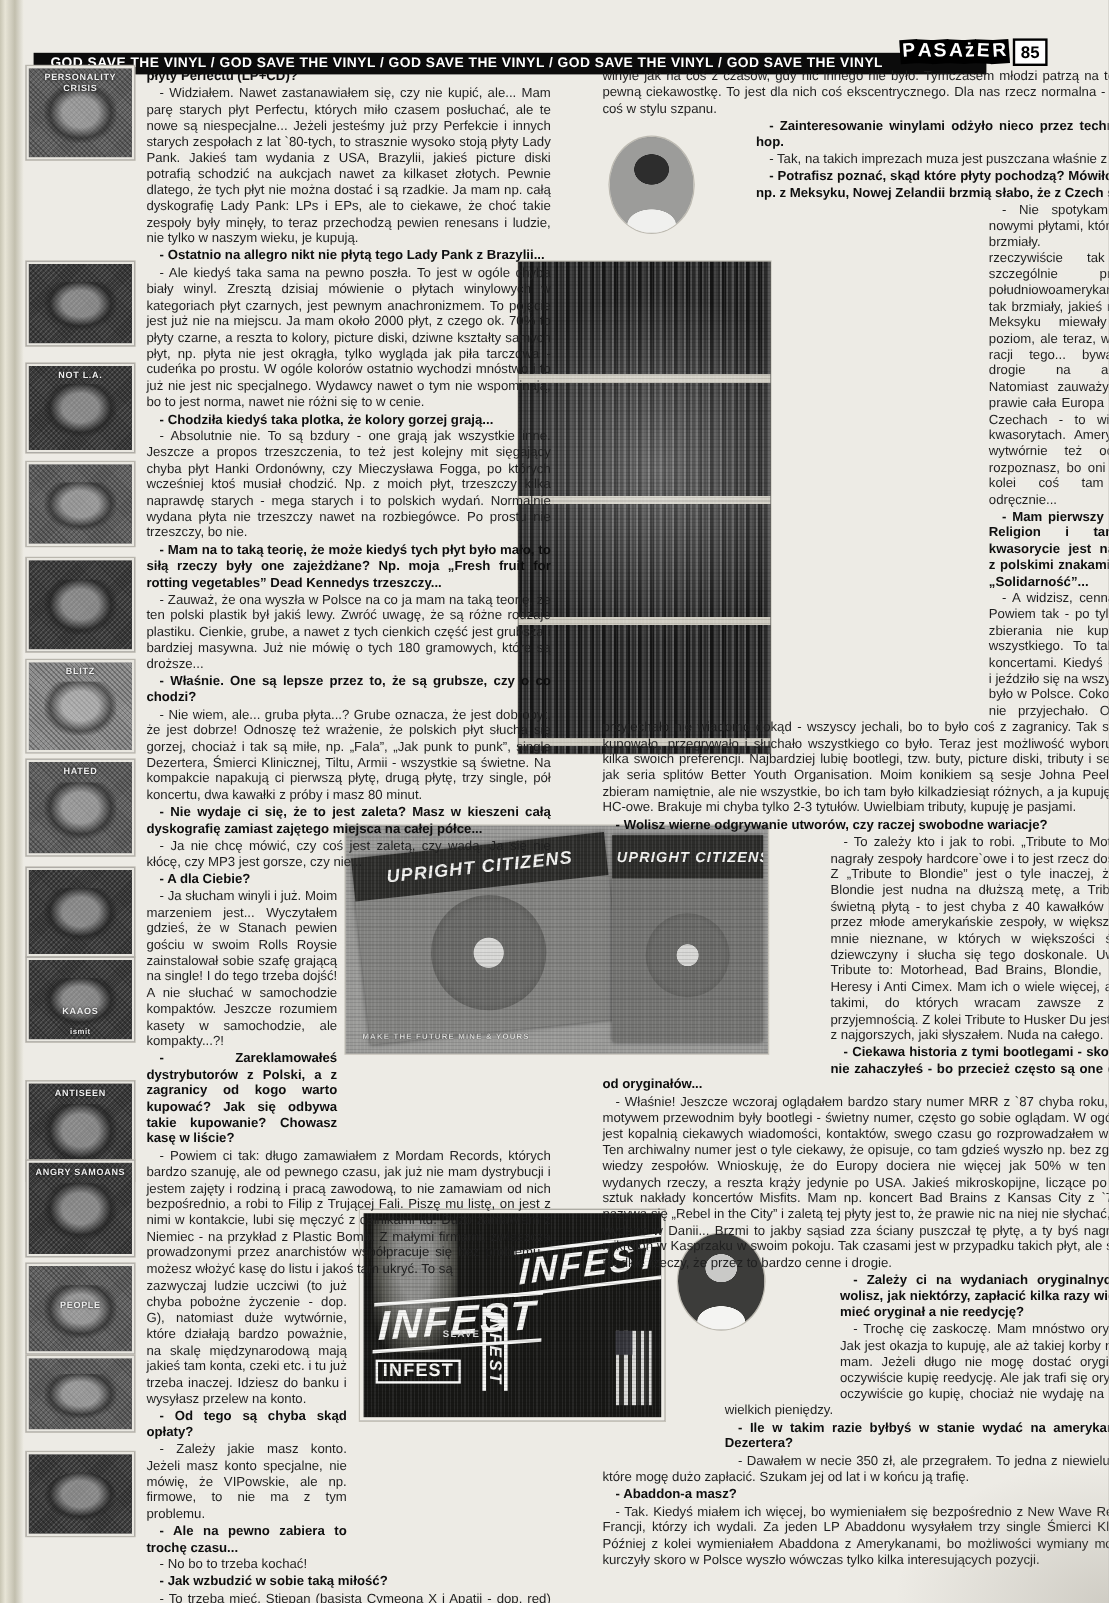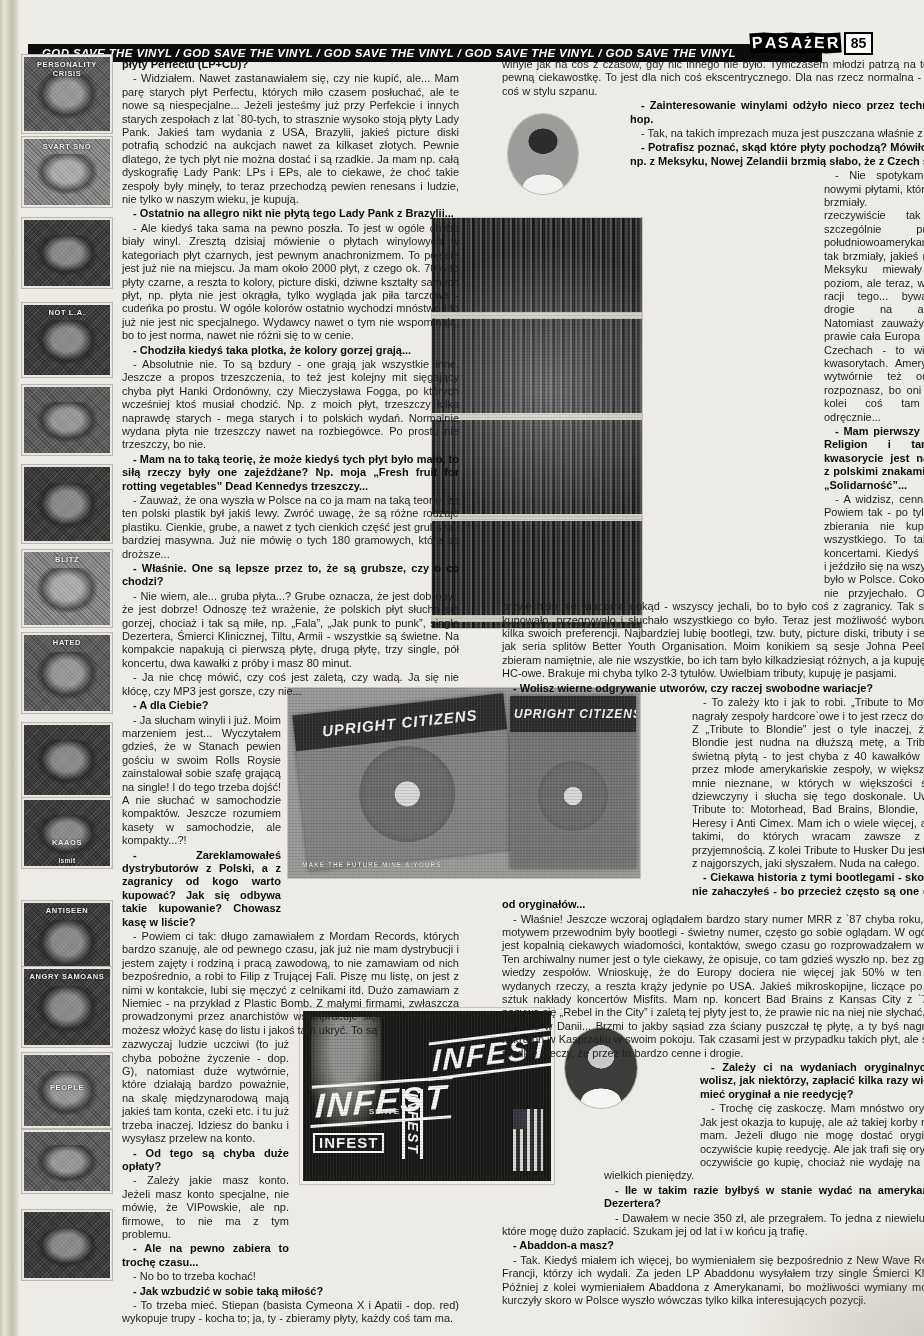--- a/index.html
+++ b/index.html
@@ -5,21 +5,21 @@
   html,body{margin:0;padding:0;background:#b9b6ae;}
   .page{position:relative;width:924px;height:1336px;background:#edebe5;overflow:hidden;
         font-family:"Liberation Sans",sans-serif;color:#1f1f1f;}
   .page::after{content:"";position:absolute;right:0;bottom:0;width:180px;height:120px;
         background:radial-gradient(ellipse at 100% 100%, rgba(120,115,100,.25), transparent 70%);pointer-events:none;}
   .spine{position:absolute;left:0;top:0;width:20px;height:1336px;
         background:linear-gradient(90deg,#c9c6b4 0,#e7e4d6 22%,#d2cfc0 45%,#c2bfae 62%,#efede6 100%);}
   
   .hbar{position:absolute;left:28px;top:44px;width:794px;height:18px;background:#0c0c0c;
         display:flex;align-items:center;}
-  .hbar span{color:#fff;font-weight:bold;font-style:italic;font-size:11.5px;letter-spacing:.4px;
+  .hbar span{color:#fff;font-weight:bold;font-size:11.5px;letter-spacing:.4px;
         white-space:nowrap;padding-left:14px;}
   .logo{position:absolute;left:752px;top:32px;display:flex;align-items:center;z-index:5;}
   .logo .tile{background:#000;color:#fff;font-weight:bold;font-size:16px;padding:2px 2px;
         margin-left:-2px;transform:rotate(-4deg);line-height:1;}
   .logo .tile:nth-child(even){transform:rotate(3deg);}
   .logo .pnum{background:#fff;border:2px solid #000;color:#000;font-weight:bold;font-size:14px;
         padding:1px 5px;margin-left:3px;line-height:1.2;}
   
   .thumb{position:absolute;left:22px;width:90px;border:2px solid #e9e7e0;box-sizing:border-box;
         box-shadow:0 0 0 1px #b9b6ad;overflow:hidden;}
@@ -109,25 +109,20 @@
     <span class="tile">E</span>
     <span class="tile">R</span>
     <span class="pnum">85</span>
   </div>
 
   <div class="thumb t-mid" style="top:55px;height:78px;">
       <div class="ht"></div>
       <div class="blob"></div>
       <span class="tlab">PERSONALITY CRISIS</span>
     </div>
-  <div class="thumb t-light" style="top:137px;height:70px;">
-      <div class="ht"></div>
-      <div class="blob"></div>
-      <span class="tlab">SVART SNÖ</span>
-    </div>
   <div class="thumb t-dark" style="top:218px;height:70px;">
       <div class="ht"></div>
       <div class="blob"></div>
       <span class="tlab"></span>
     </div>
   <div class="thumb t-dark" style="top:303px;height:74px;">
       <div class="ht"></div>
       <div class="blob"></div>
       <span class="tlab">NOT L.A.</span>
     </div>
@@ -224,29 +219,30 @@
     <p class="q cont">płyty Perfectu (LP+CD)?</p>
     <p class="a">- Widziałem. Nawet zastanawiałem się, czy nie kupić, ale... Mam parę starych płyt Perfectu, których miło czasem posłuchać, ale te nowe są niespecjalne... Jeżeli jesteśmy już przy Perfekcie i innych starych zespołach z lat `80-tych, to strasznie wysoko stoją płyty Lady Pank. Jakieś tam wydania z USA, Brazylii, jakieś picture diski potrafią schodzić na aukcjach nawet za kilkaset złotych. Pewnie dlatego, że tych płyt nie można dostać i są rzadkie. Ja mam np. całą dyskografię Lady Pank: LPs i EPs, ale to ciekawe, że choć takie zespoły były minęły, to teraz przechodzą pewien renesans i ludzie, nie tylko w naszym wieku, je kupują.</p>
     <p class="q">- Ostatnio na allegro nikt nie płytą tego Lady Pank z Brazylii...</p>
     <p class="a">- Ale kiedyś taka sama na pewno poszła. To jest w ogóle chyba biały winyl. Zresztą dzisiaj mówienie o płytach winylowych w kategoriach płyt czarnych, jest pewnym anachronizmem. To pojęcie jest już nie na miejscu. Ja mam około 2000 płyt, z czego ok. 70% to płyty czarne, a reszta to kolory, picture diski, dziwne kształty samych płyt, np. płyta nie jest okrągła, tylko wygląda jak piła tarczowa - cudeńka po prostu. W ogóle kolorów ostatnio wychodzi mnóstwo i to już nie jest nic specjalnego. Wydawcy nawet o tym nie wspominają, bo to jest norma, nawet nie różni się to w cenie.</p>
     <p class="q">- Chodziła kiedyś taka plotka, że kolory gorzej grają...</p>
     <p class="a">- Absolutnie nie. To są bzdury - one grają jak wszystkie inne. Jeszcze a propos trzeszczenia, to też jest kolejny mit sięgający chyba płyt Hanki Ordonówny, czy Mieczysława Fogga, po których wcześniej ktoś musiał chodzić. Np. z moich płyt, trzeszczy kilka naprawdę starych - mega starych i to polskich wydań. Normalnie wydana płyta nie trzeszczy nawet na rozbiegówce. Po prostu nie trzeszczy, bo nie.</p>
     <p class="q">- Mam na to taką teorię, że może kiedyś tych płyt było mało, to siłą rzeczy były one zajeżdżane? Np. moja „Fresh fruit for rotting vegetables” Dead Kennedys trzeszczy...</p>
     <p class="a">- Zauważ, że ona wyszła w Polsce na co ja mam na taką teorię, że ten polski plastik był jakiś lewy. Zwróć uwagę, że są różne rodzaje plastiku. Cienkie, grube, a nawet z tych cienkich część jest grubsza i bardziej masywna. Już nie mówię o tych 180 gramowych, które są droższe...</p>
     <p class="q">- Właśnie. One są lepsze przez to, że są grubsze, czy o co chodzi?</p>
     <p class="a">- Nie wiem, ale... gruba płyta...? Grube oznacza, że jest dobrobyt, że jest dobrze! Odnoszę też wrażenie, że polskich płyt słucha się gorzej, chociaż i tak są miłe, np. „Fala”, „Jak punk to punk”, single Dezertera, Śmierci Klinicznej, Tiltu, Armii - wszystkie są świetne. Na kompakcie napakują ci pierwszą płytę, drugą płytę, trzy single, pół koncertu, dwa kawałki z próby i masz 80 minut.</p>
+    <p class="q">- Nie wydaje ci się, że to jest zaleta? Masz w kieszeni całą dyskografię zamiast zajętego miejsca na całej półce...</p>
     <p class="a">- Ja nie chcę mówić, czy coś jest zaletą, czy wadą. Ja się nie kłócę, czy MP3 jest gorsze, czy nie...</p>
     <p class="q">- A dla Ciebie?</p>
     <span class="flt-r" style="width:172px;height:192px;"></span>
     <p class="a">- Ja słucham winyli i już. Moim marzeniem jest... Wyczytałem gdzieś, że w Stanach pewien gościu w swoim Rolls Roysie zainstalował sobie szafę grającą na single! I do tego trzeba dojść! A nie słuchać w samochodzie kompaktów. Jeszcze rozumiem kasety w samochodzie, ale kompakty...?!</p>
     <p class="q">- Zareklamowałeś dystrybutorów z Polski, a z zagranicy od kogo warto kupować? Jak się odbywa takie kupowanie? Chowasz kasę w liście?</p>
     <p class="a">- Powiem ci tak: długo zamawiałem z Mordam Records, których bardzo szanuję, ale od pewnego czasu, jak już nie mam dystrybucji i jestem zajęty i rodziną i pracą zawodową, to nie zamawiam od nich bezpośrednio, a robi to Filip z Trującej Fali. Piszę mu listę, on jest z nimi w kontakcie, lubi się męczyć z celnikami itd. Dużo zamawiam z Niemiec - na przykład z Plastic Bomb. Z małymi firmami, zwłaszcza prowadzonymi przez anarchistów współpracuje się bez problemu - możesz włożyć kasę do listu i jakoś tam ukryć. To są</p>
     <span class="flt-r" style="width:164px;height:215px;"></span>
     <p class="a cont">zazwyczaj ludzie uczciwi (to już chyba pobożne życzenie - dop. G), natomiast duże wytwórnie, które działają bardzo poważnie, na skalę międzynarodową mają jakieś tam konta, czeki etc. i tu już trzeba inaczej. Idziesz do banku i wysyłasz przelew na konto.</p>
-    <p class="q">- Od tego są chyba duże opłaty?</p>
+    <p class="q">- Od tego są chyba skąd opłaty?</p>
     <p class="a">- Zależy jakie masz konto. Jeżeli masz konto specjalne, nie mówię, że VIPowskie, ale np. firmowe, to nie ma z tym problemu.</p>
     <p class="q">- Ale na pewno zabiera to trochę czasu...</p>
     <p class="a">- No bo to trzeba kochać!</p>
     <p class="q">- Jak wzbudzić w sobie taką miłość?</p>
     <p class="a">- To trzeba mieć. Stiepan (basista Cymeona X i Apatii - dop. red) wykopuje trupy - kocha to; ja, ty - zbieramy płyty, każdy coś tam ma.</p>
 
   </div>
 
   <div class="col col-r">
     <p class="a cont">winyle jak na coś z czasów, gdy nic innego nie było. Tymczasem młodzi patrzą na to jak na pewną ciekawostkę. To jest dla nich coś ekscentrycznego. Dla nas rzecz normalna - dla nich coś w stylu szpanu.</p>

